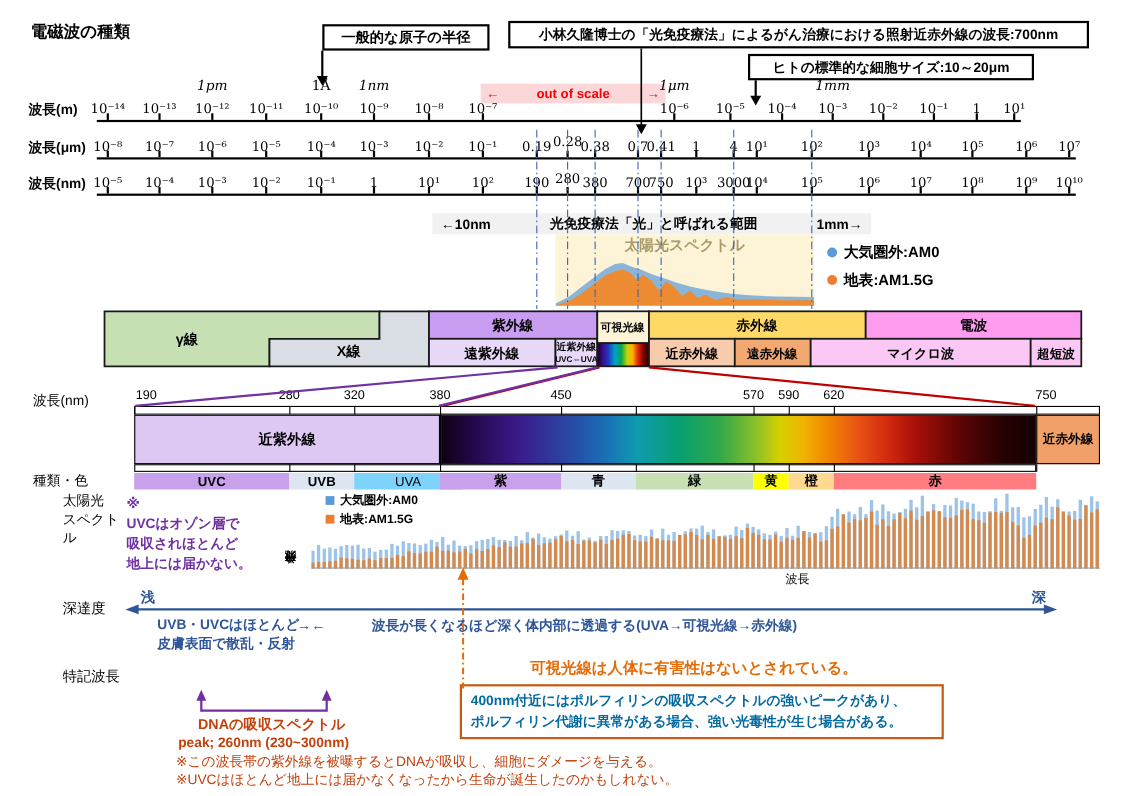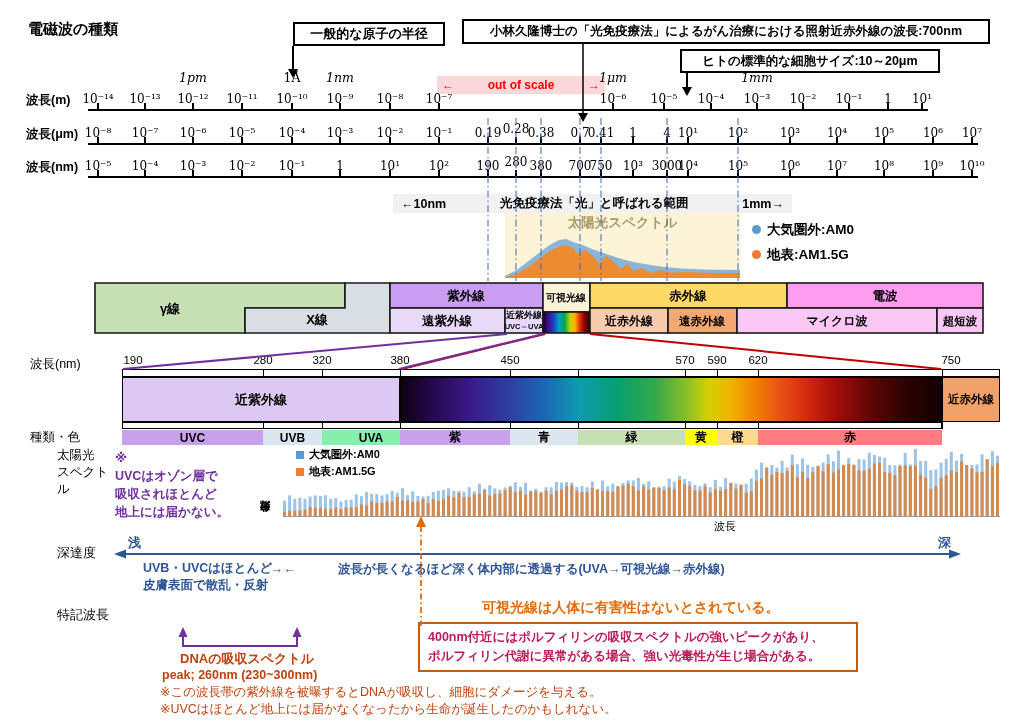--- a/index.html
+++ b/index.html
@@ -39,21 +39,21 @@
   #pen-uvb{left:143px;top:560px;font-size:12.5px;line-height:1.35;}
   #pen-arrows{left:270px;top:561px;font-size:13px;}
   #pen-depth{left:338px;top:561px;font-size:12.5px;}
   #sp-label{left:57px;top:606px;font-size:13px;}
   .purtxt{color:#c2410c;}
   #sp-dna{left:180px;top:650px;font-size:13px;font-weight:bold;}
   #sp-peak{left:162px;top:668px;font-size:12.5px;font-weight:bold;}
   #sp-note1{left:160px;top:684px;font-size:12.5px;}
   #sp-note2{left:160px;top:701px;font-size:12.5px;}
   #por-heading{left:482px;top:599px;font-size:14px;font-weight:bold;color:#e36c09;}
-  #por-box{left:418px;top:622px;width:420px;border:2px solid #c55a11;color:#be185d;font-weight:bold;
+  #por-box{left:418px;top:622px;width:420px;border:2px solid #c55a11;color:#0369a1;font-weight:bold;
            font-size:12.5px;padding:4px 8px;line-height:1.5;background:#fff;}
   #overlay{position:absolute;left:0;top:0;z-index:10;pointer-events:none;}
 </style>
 </head>
 <body>
 
 <div id="canvas">
 
   <div class="abs" id="title">電磁波の種類</div>
 
@@ -575,21 +575,21 @@
     <div class="abs" style="left: 942px; top: 369px; width: 1.2px; height: 8px; background: rgb(0, 0, 0);"></div>
     <div class="abs" style="left: 122px; top: 377px; width: 278px; height: 45px; background: rgb(220, 200, 242); border: 1.5px solid rgb(0, 0, 0); box-sizing: border-box; display: flex; align-items: center; justify-content: center; font-size: 13px; font-weight: bold;">近紫外線</div>
     <div class="abs" style="left: 400px; top: 377px; width: 542px; height: 45px; background: linear-gradient(to right, rgb(14, 0, 19) 0%, rgb(38, 9, 79) 6%, rgb(58, 26, 138) 13%, rgb(46, 63, 159) 20%, rgb(26, 106, 181) 27%, rgb(15, 155, 176) 33%, rgb(8, 159, 112) 40%, rgb(50, 168, 74) 47%, rgb(139, 192, 42) 53%, rgb(215, 208, 0) 57%, rgb(240, 180, 0) 61%, rgb(240, 136, 0) 65%, rgb(232, 85, 21) 70%, rgb(212, 42, 16) 75%, rgb(168, 15, 8) 80%, rgb(95, 5, 5) 87%, rgb(42, 2, 2) 94%, rgb(20, 1, 1) 100%); border: 1.5px solid rgb(0, 0, 0); box-sizing: border-box;"></div>
     <div class="abs" style="left: 942px; top: 377px; width: 58px; height: 45px; background: rgb(240, 160, 104); border: 1.5px solid rgb(0, 0, 0); box-sizing: border-box; display: flex; align-items: center; justify-content: center; font-size: 11.5px; font-weight: bold;">近赤外線</div>
     <div class="abs" style="left: 122px; top: 422px; width: 820px; height: 7px; background: rgb(255, 255, 255); border: 1px solid rgb(0, 0, 0); box-sizing: border-box;"></div>
     <div class="abs" style="left: 263px; top: 422px; width: 1.2px; height: 7px; background: rgb(0, 0, 0);"></div>
     <div class="abs" style="left: 122px; top: 430px; width: 141px; height: 15px; background: rgb(201, 160, 236); display: flex; align-items: center; justify-content: center; font-size: 12px; font-weight: bold;">UVC</div>
     <div class="abs" style="left: 322px; top: 422px; width: 1.2px; height: 7px; background: rgb(0, 0, 0);"></div>
     <div class="abs" style="left: 263px; top: 430px; width: 59px; height: 15px; background: rgb(220, 230, 241); display: flex; align-items: center; justify-content: center; font-size: 12px; font-weight: bold;">UVB</div>
     <div class="abs" style="left: 400px; top: 422px; width: 1.2px; height: 7px; background: rgb(0, 0, 0);"></div>
-    <div class="abs" style="left: 322px; top: 430px; width: 98px; height: 15px; background: #86efac; display: flex; align-items: center; justify-content: center; font-size: 12px; font-weight: bold;">UVA</div>
+    <div class="abs" style="left: 322px; top: 430px; width: 98px; height: 15px; background: #7dd3fc; display: flex; align-items: center; justify-content: center; font-size: 12px; font-weight: normal;">UVA</div>
     <div class="abs" style="left: 510px; top: 422px; width: 1.2px; height: 7px; background: rgb(0, 0, 0);"></div>
     <div class="abs" style="left: 400px; top: 430px; width: 110px; height: 15px; background: rgb(201, 160, 236); display: flex; align-items: center; justify-content: center; font-size: 12px; font-weight: bold;">紫</div>
     <div class="abs" style="left: 578px; top: 422px; width: 1.2px; height: 7px; background: rgb(0, 0, 0);"></div>
     <div class="abs" style="left: 510px; top: 430px; width: 68px; height: 15px; background: rgb(220, 230, 241); display: flex; align-items: center; justify-content: center; font-size: 12px; font-weight: bold;">青</div>
     <div class="abs" style="left: 685px; top: 422px; width: 1.2px; height: 7px; background: rgb(0, 0, 0);"></div>
     <div class="abs" style="left: 578px; top: 430px; width: 107px; height: 15px; background: rgb(198, 224, 180); display: flex; align-items: center; justify-content: center; font-size: 12px; font-weight: bold;">緑</div>
     <div class="abs" style="left: 717px; top: 422px; width: 1.2px; height: 7px; background: rgb(0, 0, 0);"></div>
     <div class="abs" style="left: 685px; top: 430px; width: 32px; height: 15px; background: rgb(255, 255, 0); display: flex; align-items: center; justify-content: center; font-size: 12px; font-weight: bold;">黄</div>
     <div class="abs" style="left: 758px; top: 422px; width: 1.2px; height: 7px; background: rgb(0, 0, 0);"></div>
     <div class="abs" style="left: 717px; top: 430px; width: 41px; height: 15px; background: rgb(255, 217, 143); display: flex; align-items: center; justify-content: center; font-size: 12px; font-weight: bold;">橙</div>

